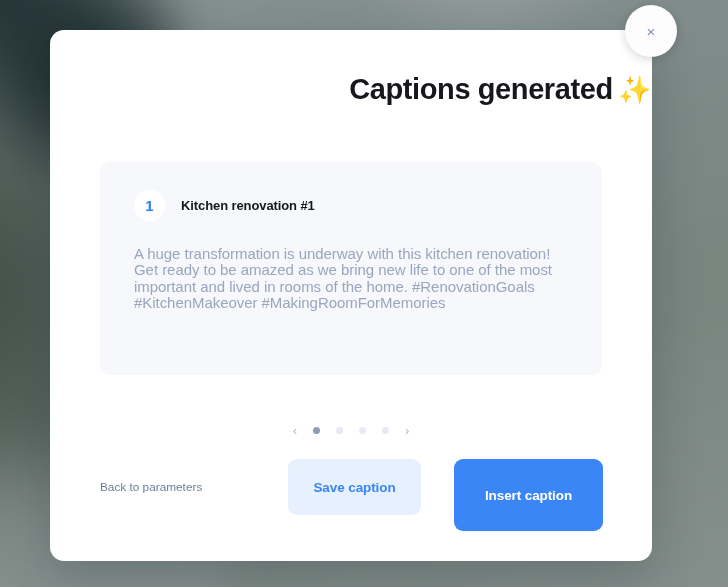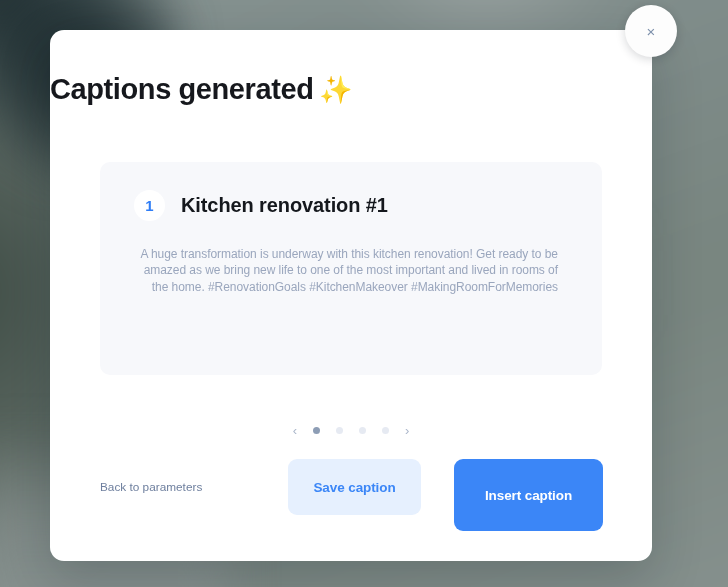--- a/index.html
+++ b/index.html
@@ -85,21 +85,21 @@
     line-height: 1;
     padding: 0;
     display: flex;
     align-items: center;
     justify-content: center;
   }
 
   #modal-title {
     margin: 0;
     padding-top: 43px;
-    text-align: left;
+    text-align: right;
     font-size: 29px;
     font-weight: bold;
     color: #16181d;
     letter-spacing: -0.4px;
   }
   #modal-title .sparkle {
     font-size: 27px;
     margin-left: 6px;
   }
 
@@ -127,33 +127,32 @@
     background: #ffffff;
     color: #2f7df6;
     font-size: 15px;
     font-weight: bold;
     display: flex;
     align-items: center;
     justify-content: center;
     flex: none;
   }
   #caption-title {
-    font-size: 20px;
+    font-size: 13px;
     font-weight: bold;
     color: #15181d;
     letter-spacing: -0.1px;
   }
   #caption-body {
     margin-top: 25px;
-    font-size: 12px;
+    font-size: 15px;
     line-height: 16.4px;
     color: #9aa6bd;
     letter-spacing: -0.05px;
     max-width: 424px;
-    text-align: right;
   }
 
   
   #pagination {
     position: absolute;
     left: 0;
     right: 0;
     top: 394px;
     display: flex;
     align-items: center;

